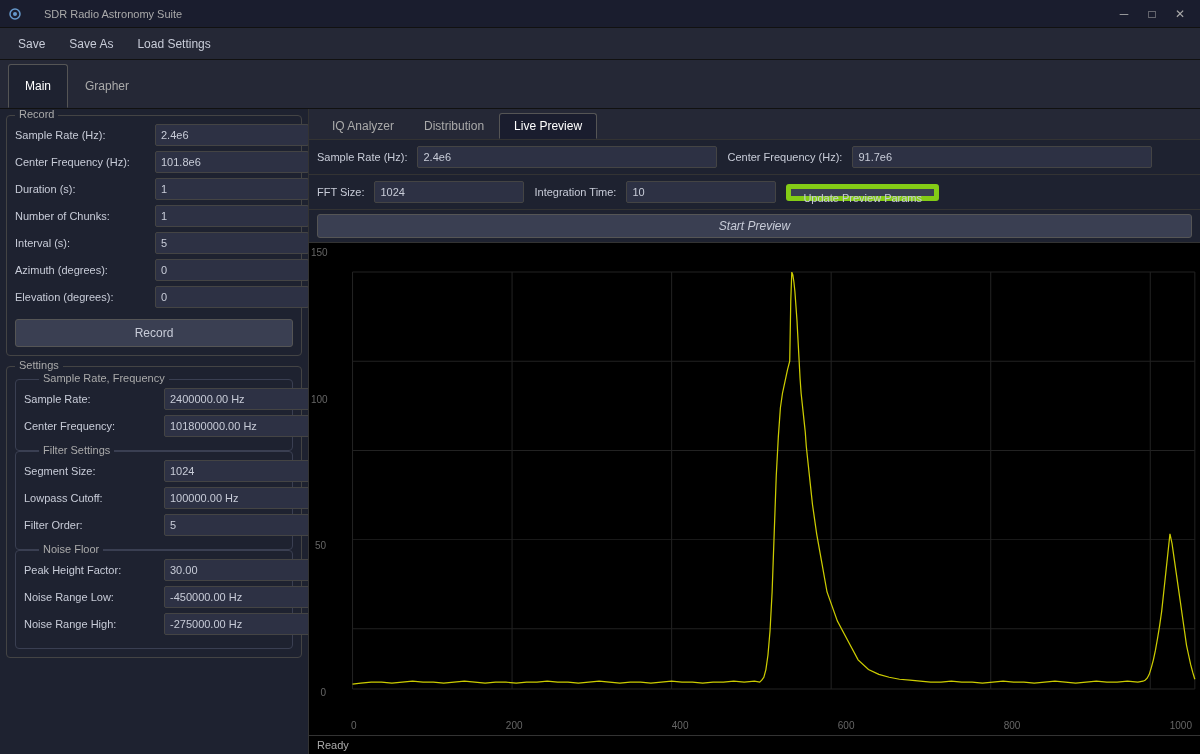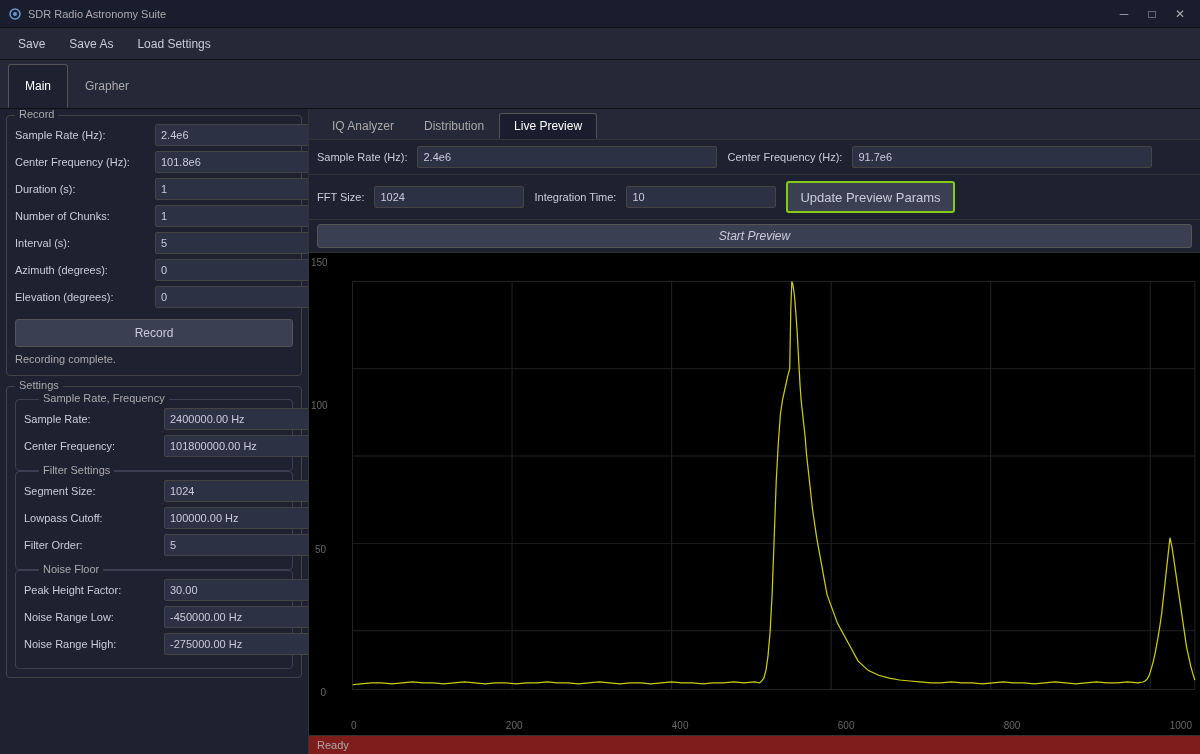--- a/index.html
+++ b/index.html
@@ -20,21 +20,21 @@
       display: flex;
       align-items: center;
       justify-content: space-between;
       height: 28px;
       padding: 0 8px;
       border-bottom: 1px solid #111;
     }
     .titlebar-left {
       display: flex;
       align-items: center;
-      gap: 6px;
+      gap: 22px;
     }
     .titlebar-icon {
       width: 14px;
       height: 14px;
     }
     .titlebar-title {
       font-size: 11px;
       color: #aaa;
     }
     .titlebar-controls {
@@ -232,27 +232,27 @@
     }
     .params-input-wide {
       width: 300px;
     }
     .params-input-med {
       width: 150px;
     }
 
     .update-btn {
       background: #3a3f52;
-      border: 2px solid #84cc16;
-      color: #c8ccd8;
-      font-size: 13px;
+      border: 5px solid #84cc16;
+      color: #c8ccd8;
+      font-size: 11px;
       padding: 3px 12px;
       cursor: pointer;
       border-radius: 3px;
-      height: 32px;
+      height: 17px;
       white-space: nowrap;
     }
 
     
     .start-preview-row {
       display: flex;
       justify-content: center;
       padding: 4px 8px;
       background: #1e2230;
       border-bottom: 1px solid #333;
@@ -282,21 +282,21 @@
       padding: 4px 4px 0 2px;
     }
     .y-label {
       font-size: 10px;
       color: #666;
       text-align: right;
     }
 
     
     .statusbar {
-      background: #7f1d1d;
+      background: #000000;
       border-top: 1px solid #333;
       padding: 3px 8px;
       font-size: 11px;
       color: #aaa;
     }
 
     
     .sub-group {
       border: 1px solid #3a3f52;
       border-radius: 4px;
@@ -401,21 +401,20 @@
       <div class="form-row">
         <span class="form-label">Azimuth (degrees):</span>
         <input class="form-input" value="0" style="">
       </div>
       <div class="form-row">
         <span class="form-label">Elevation (degrees):</span>
         <input class="form-input" value="0" style="">
       </div>
 
       <button class="record-btn">Record</button>
-      <div class="status-text">Recording complete.</div>
     </div>
 
     <div class="group-box" style="margin-top:4px;">
       <span class="group-box-title">Settings</span>
 
       <div class="sub-group" style="margin-top:4px;">
         <span class="sub-group-title">Sample Rate, Frequency</span>
         <div class="form-row">
           <span class="form-label">Sample Rate:</span>
           <input class="form-input" value="2400000.00 Hz" style="">

